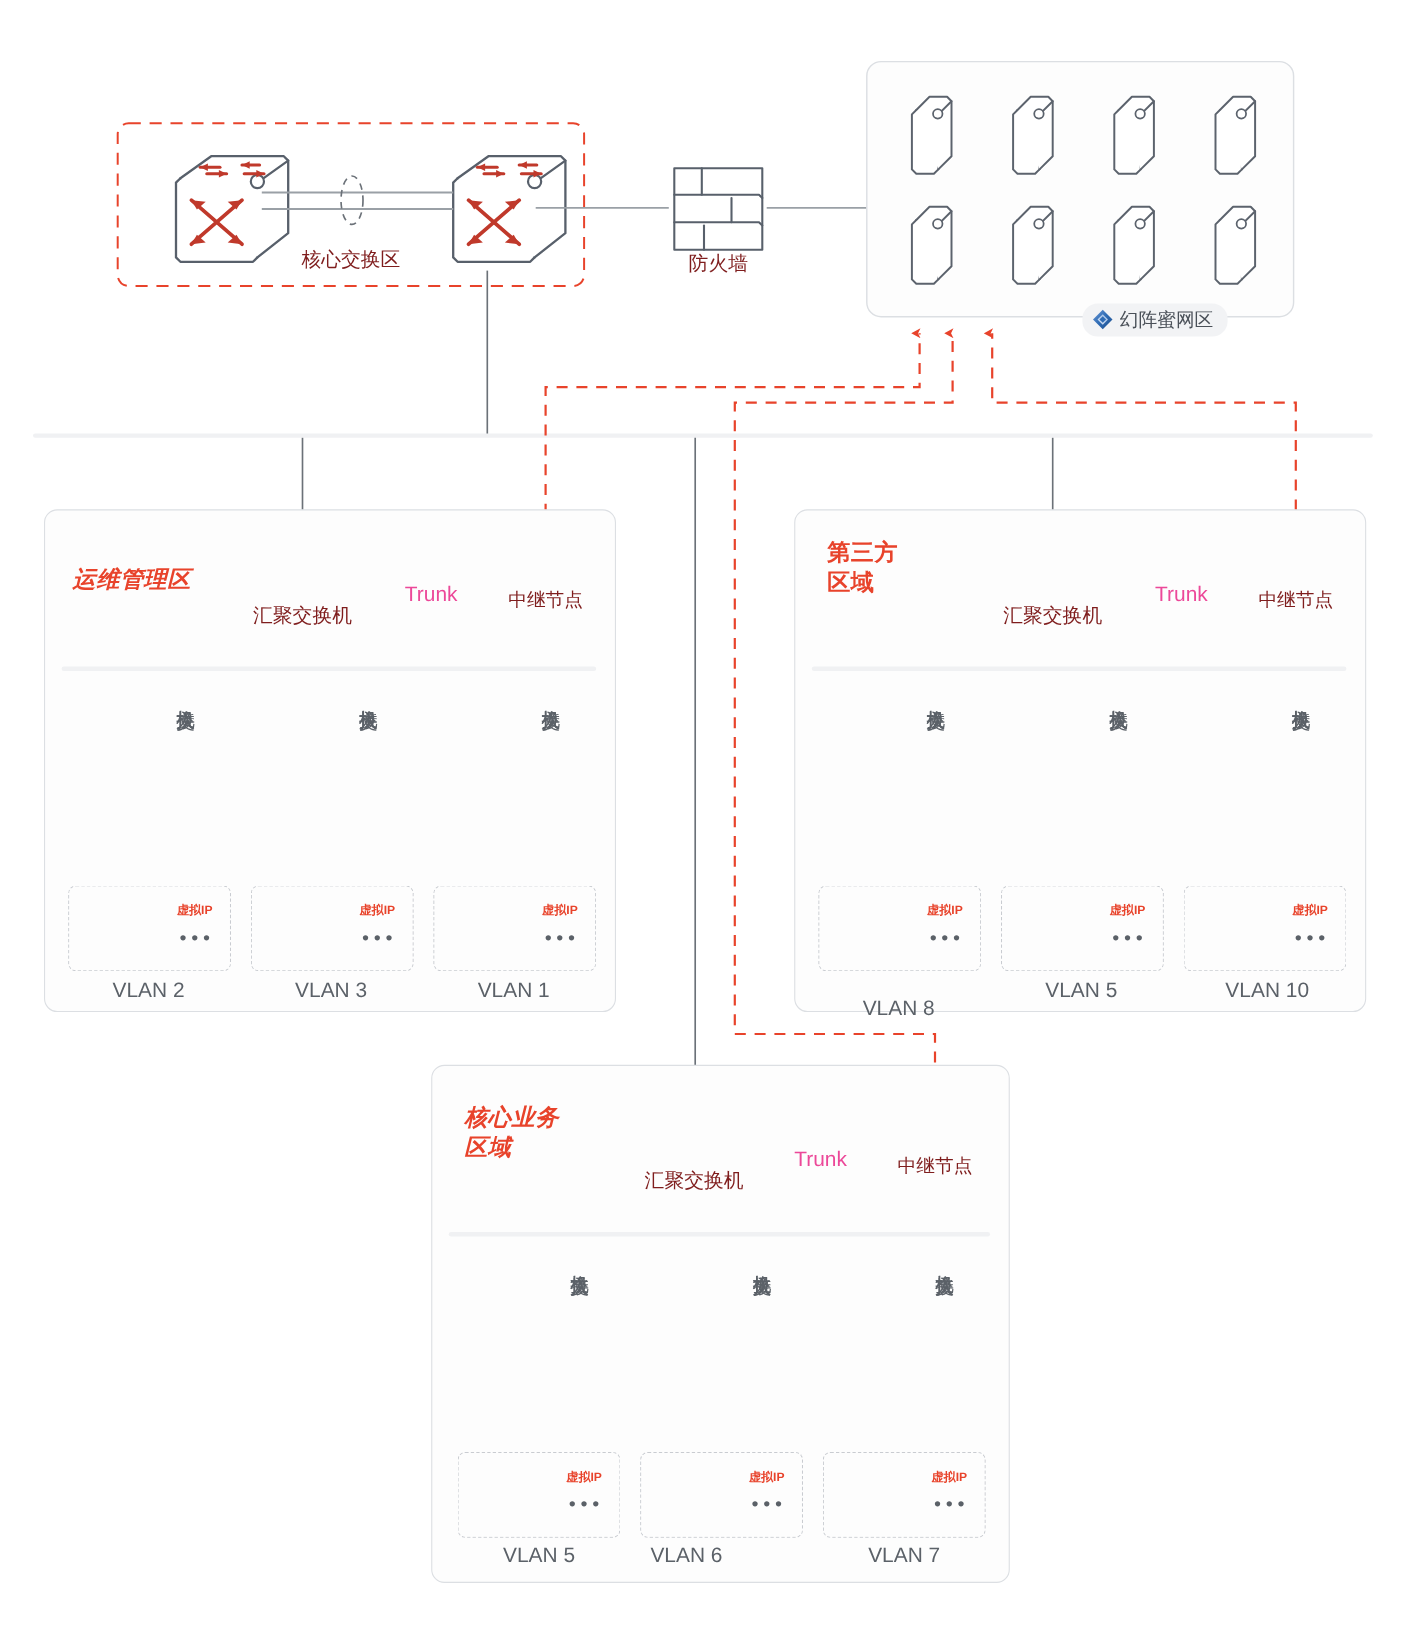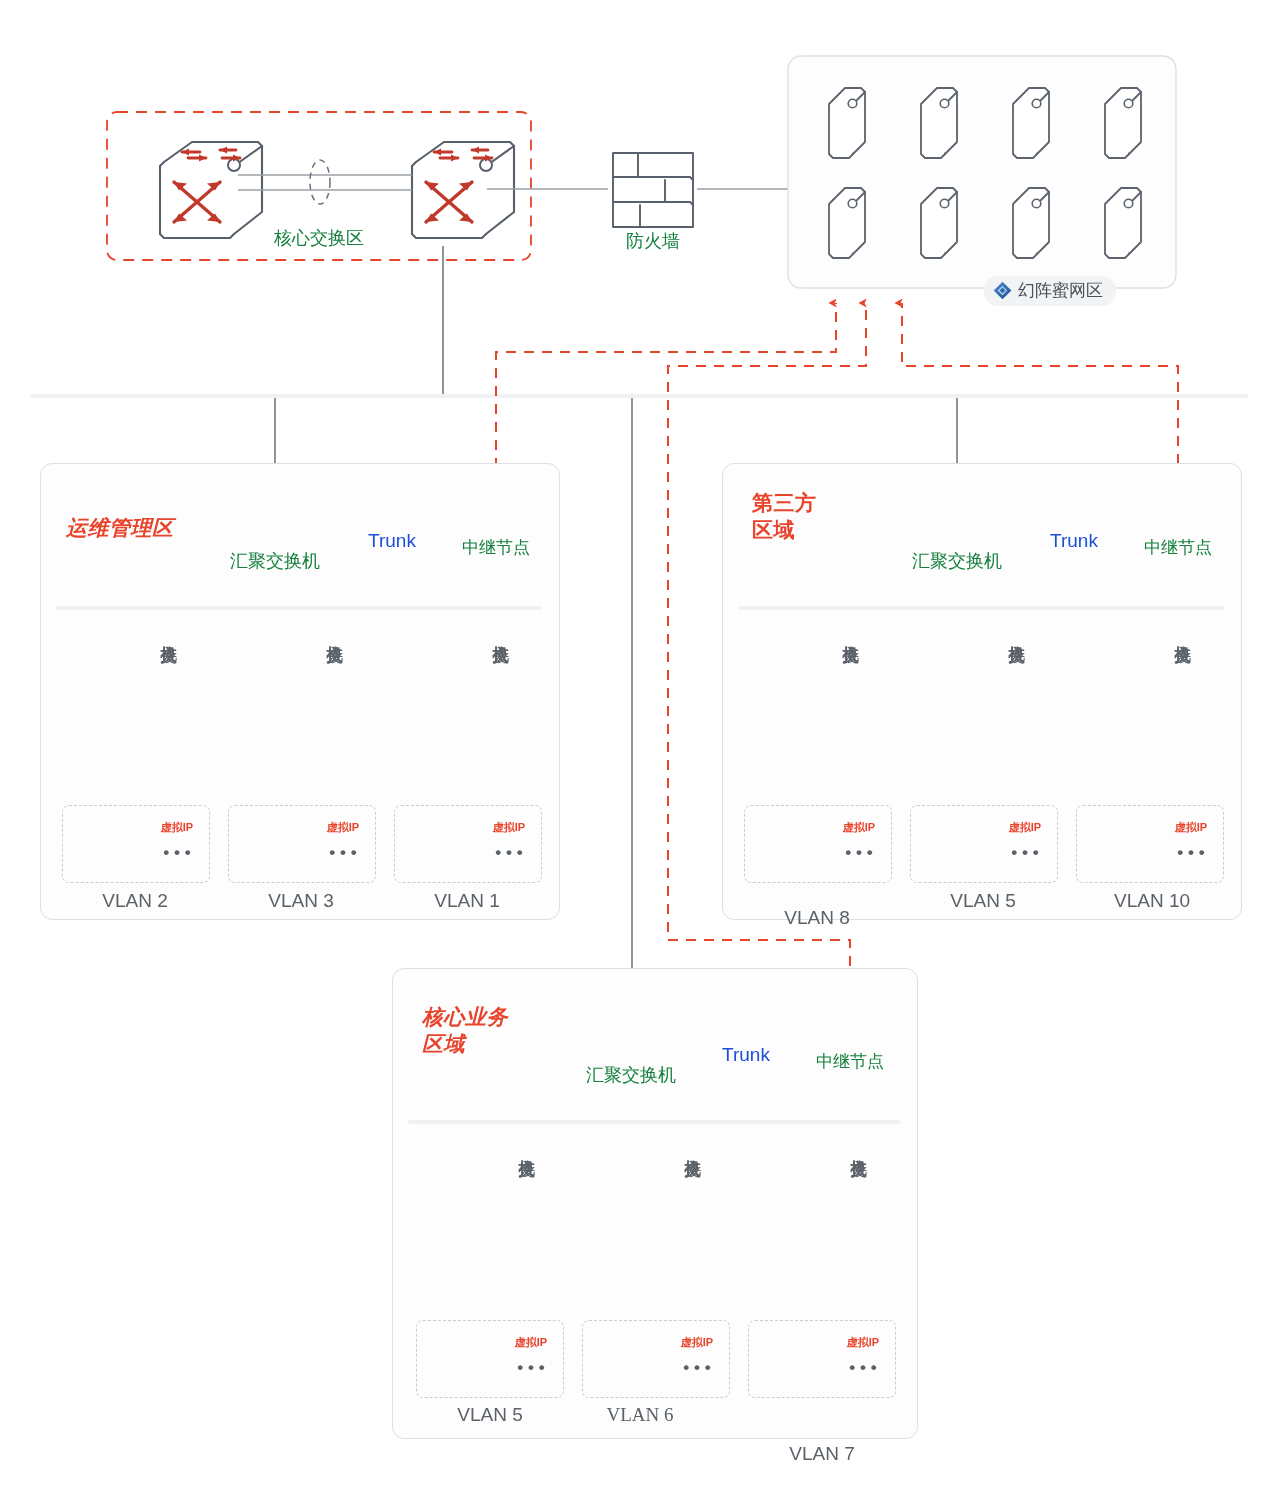--- a/index.html
+++ b/index.html
@@ -1,25 +1,25 @@
 <!DOCTYPE html>
 <html><head>
 <meta charset="utf-8">
 <style>
   html,body{margin:0;padding:0;background:#ffffff;}
   body{width:1280px;height:1494px;position:relative;
        font-family:"Liberation Sans","DejaVu Sans",sans-serif;
        -webkit-font-smoothing:antialiased;}
   #stage{position:absolute;left:0;top:0;width:1280px;height:1494px;overflow:hidden;}
   svg.layer{position:absolute;left:0;top:0;width:1280px;height:1494px;overflow:visible;}
-  .lbl{position:absolute;color:#15803d;font-size:18px;line-height:1.18;white-space:pre;}
+  .lbl{position:absolute;color:#7f1d1d;font-size:18px;line-height:1.18;white-space:pre;font-family:Liberation Mono, monospace;}
   .lbl.ctr{transform:translateX(-50%);text-align:center;}
   .zone-title{position:absolute;color:#e8432b;font-size:21px;font-weight:bold;
               line-height:1.30;letter-spacing:.5px;white-space:pre;}
-  .trunk-lbl{position:absolute;color:#1d4ed8;font-size:19px;transform:translateX(-50%);
+  .trunk-lbl{position:absolute;color:#ec4899;font-size:19px;transform:translateX(-50%);
              font-family:"Liberation Sans","DejaVu Sans",sans-serif;}
   .vlan-lbl{position:absolute;color:#5b6168;font-size:19px;transform:translateX(-50%);}
   .vip-lbl{position:absolute;color:#e8432b;font-size:11px;font-weight:bold;
            transform:translateX(-50%);white-space:nowrap;}
   .vert{position:absolute;color:#5b6168;font-size:17px;line-height:1.02;
         writing-mode:vertical-rl;text-orientation:upright;white-space:pre;}
   .badge{position:absolute;display:flex;align-items:center;gap:6px;
          background:#f2f3f5;border-radius:14px;padding:3px 13px 4px 9px;
          color:#4a5058;font-size:17px;white-space:nowrap;}
   .badge svg{display:block;}
@@ -386,16 +386,16 @@
   <div class="vert" style="left:850px;top:1146px;">接入交换机</div>
 
   <div class="vip-lbl" style="left:531px;top:1335px;">虚拟IP</div>
   <div class="vip-lbl" style="left:697px;top:1335px;">虚拟IP</div>
   <div class="vip-lbl" style="left:863px;top:1335px;">虚拟IP</div>
   <div class="vip-lbl" style="left:531px;top:1358px;font-size:17px;color:#5b6168;">• • •</div>
   <div class="vip-lbl" style="left:697px;top:1358px;font-size:17px;color:#5b6168;">• • •</div>
   <div class="vip-lbl" style="left:863px;top:1358px;font-size:17px;color:#5b6168;">• • •</div>
 
   <div class="vlan-lbl" style="left:490px;top:1404px;">VLAN 5</div>
-  <div class="vlan-lbl" style="left:640px;top:1404px;font-family:Liberation Serif, serif;">VLAN 6</div>
-  <div class="vlan-lbl" style="left:822px;top:1404px;margin-top:39px;">VLAN 7</div>
+  <div class="vlan-lbl" style="left:624px;top:1404px;">VLAN 6</div>
+  <div class="vlan-lbl" style="left:822px;top:1404px;">VLAN 7</div>
 
 </div>
 
 </body></html>

